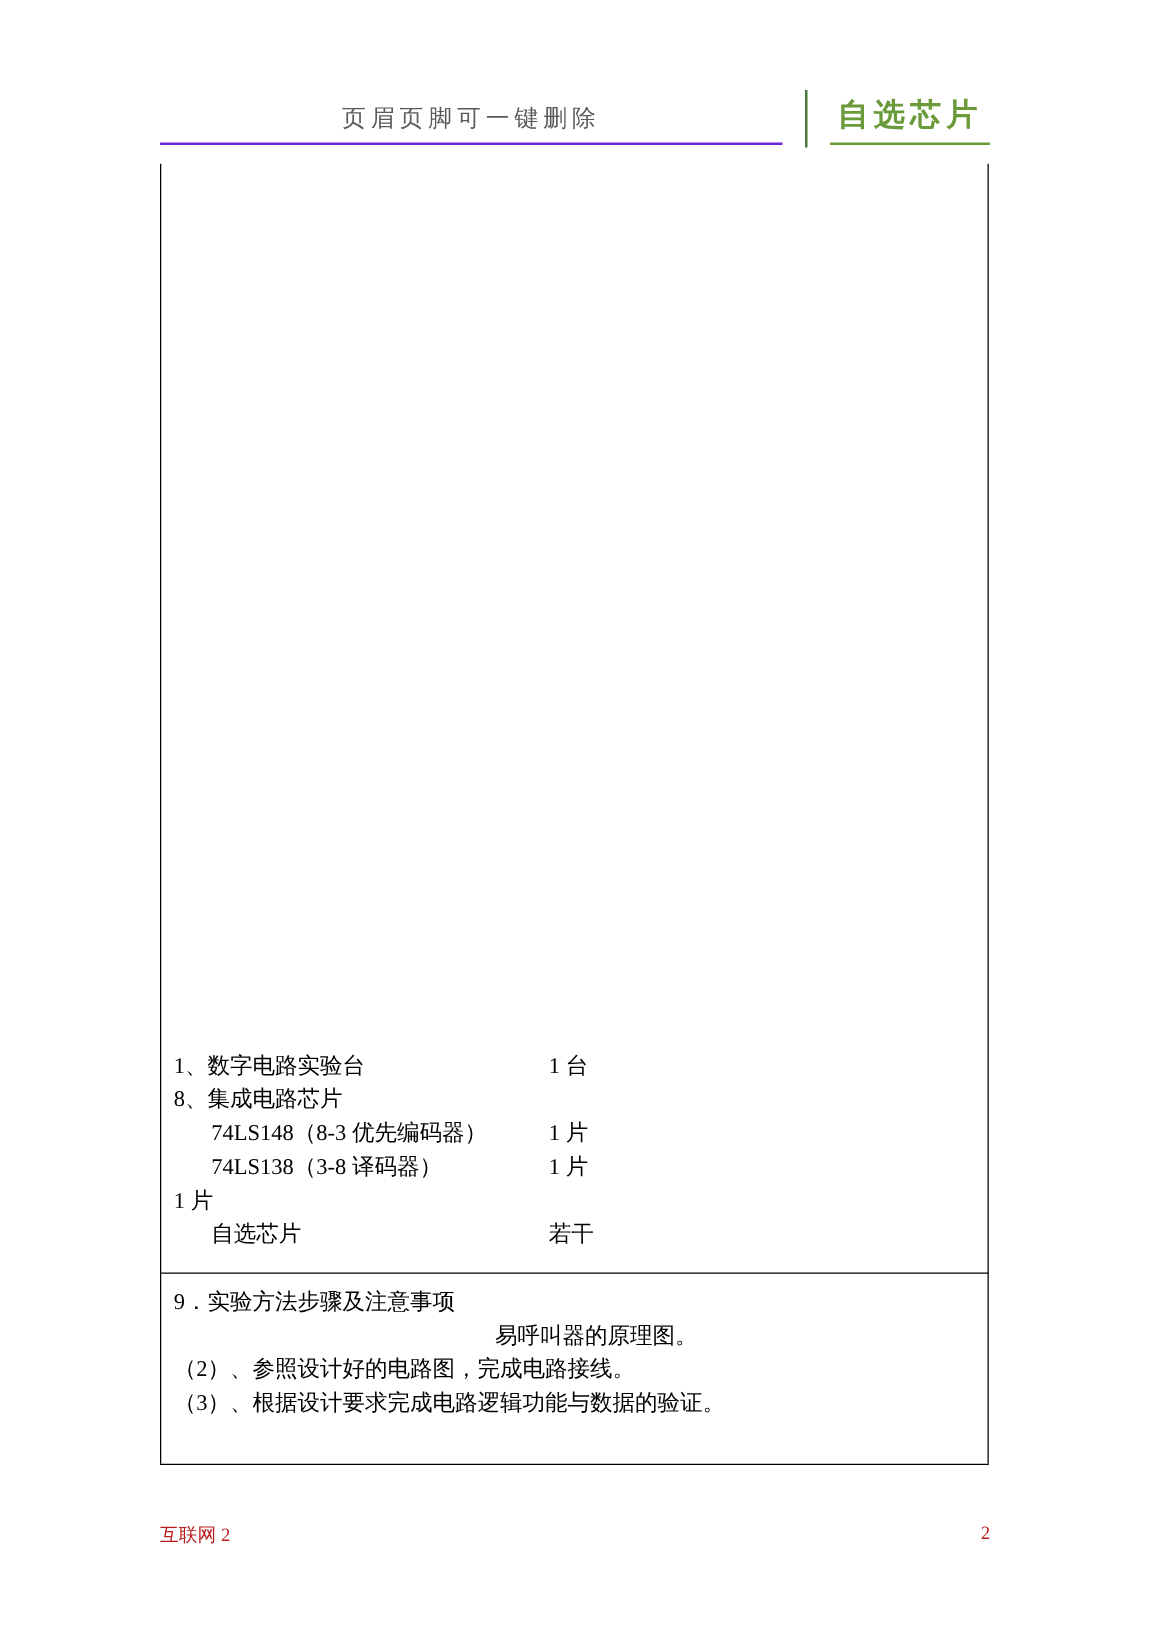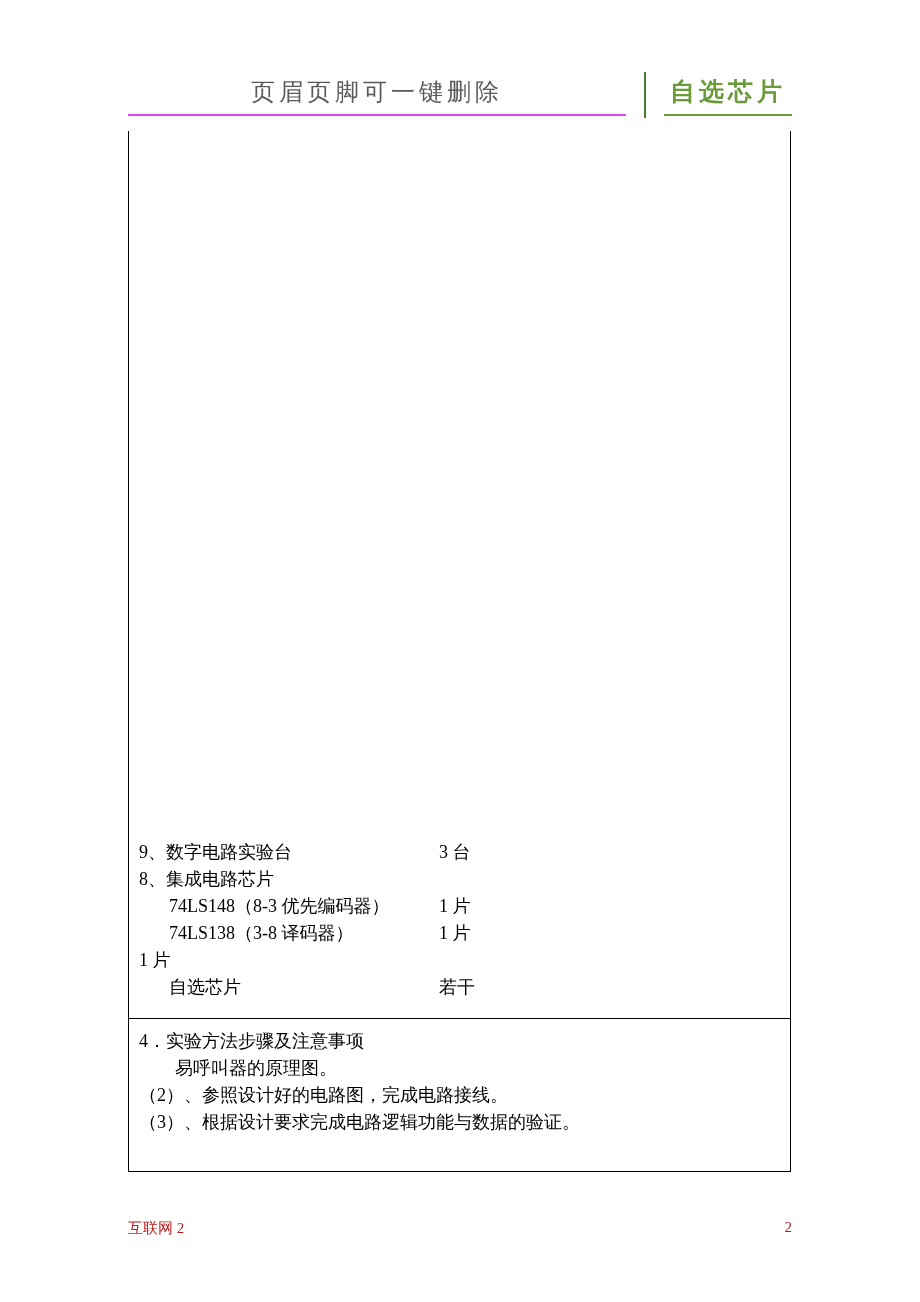--- a/index.html
+++ b/index.html
@@ -19,25 +19,25 @@
     }
     .header-row {
       display: flex;
       align-items: flex-end;
       gap: 0;
     }
     .header-left {
       flex: 1;
       text-align: center;
       font-family: "KaiTi", "楷体", serif;
-      font-size: 24px;
+      font-size: 19px;
       color: #5a5a5a;
       letter-spacing: 4px;
       padding-bottom: 6px;
-      border-bottom: 2px solid #d946ef;
+      border-bottom: 2px solid #6d28d9;
     }
     .header-divider {
       width: 2px;
       height: 46px;
       background: #4a7a3a;
       margin: 0 18px -2px 18px;
     }
     .header-right {
       font-family: "SimHei", "黑体", sans-serif;
       font-size: 25px;
@@ -85,21 +85,21 @@
     }
     .content-section-4 {
       position: absolute;
       top: 1028px;
       left: 139px;
       width: 640px;
       font-size: 18px;
       line-height: 27px;
       color: #000;
     }
-    .cont-indent { padding-left: 36px; }
+    .cont-indent { padding-left: 36px; text-align: center; }
     .footer {
       position: absolute;
       top: 1219px;
       left: 128px;
       right: 128px;
       display: flex;
       justify-content: space-between;
       font-size: 15px;
       color: #b91c1c;
       font-family: "SimSun", "宋体", serif;
@@ -113,22 +113,22 @@
     <div class="header-left">页眉页脚可一键删除</div>
     <div class="header-divider"></div>
     <div class="header-right">自选芯片</div>
   </div>
 </div>
 
 <div class="page-frame"></div>
 
 <div class="content-section-3">
   <div class="item-line">
-    <span class="item-label">9、数字电路实验台</span>
-    <span class="item-qty">3 台</span>
+    <span class="item-label">1、数字电路实验台</span>
+    <span class="item-qty">1 台</span>
   </div>
   <div class="item-line">
     <span class="item-label">8、集成电路芯片</span>
     <span class="item-qty"></span>
   </div>
   <div class="item-line">
     <span class="item-label indent-1">74LS148（8-3 优先编码器）</span>
     <span class="item-qty">1 片</span>
   </div>
   <div class="item-line">
@@ -140,21 +140,21 @@
   </div>
   <div class="item-line">
     <span class="item-label indent-1">自选芯片</span>
     <span class="item-qty">若干</span>
   </div>
 </div>
 
 <div class="hr-line" style="top:1018px"></div>
 
 <div class="content-section-4">
-  <div class="section-title">4．实验方法步骤及注意事项</div>
+  <div class="section-title">9．实验方法步骤及注意事项</div>
   <div class="cont-indent">易呼叫器的原理图。</div>
   <div>（2）、参照设计好的电路图，完成电路接线。</div>
   <div>（3）、根据设计要求完成电路逻辑功能与数据的验证。</div>
 </div>
 
 <div class="hr-line" style="top:1171px"></div>
 
 <div class="footer">
   <span>互联网 2</span>
   <span>2</span>

